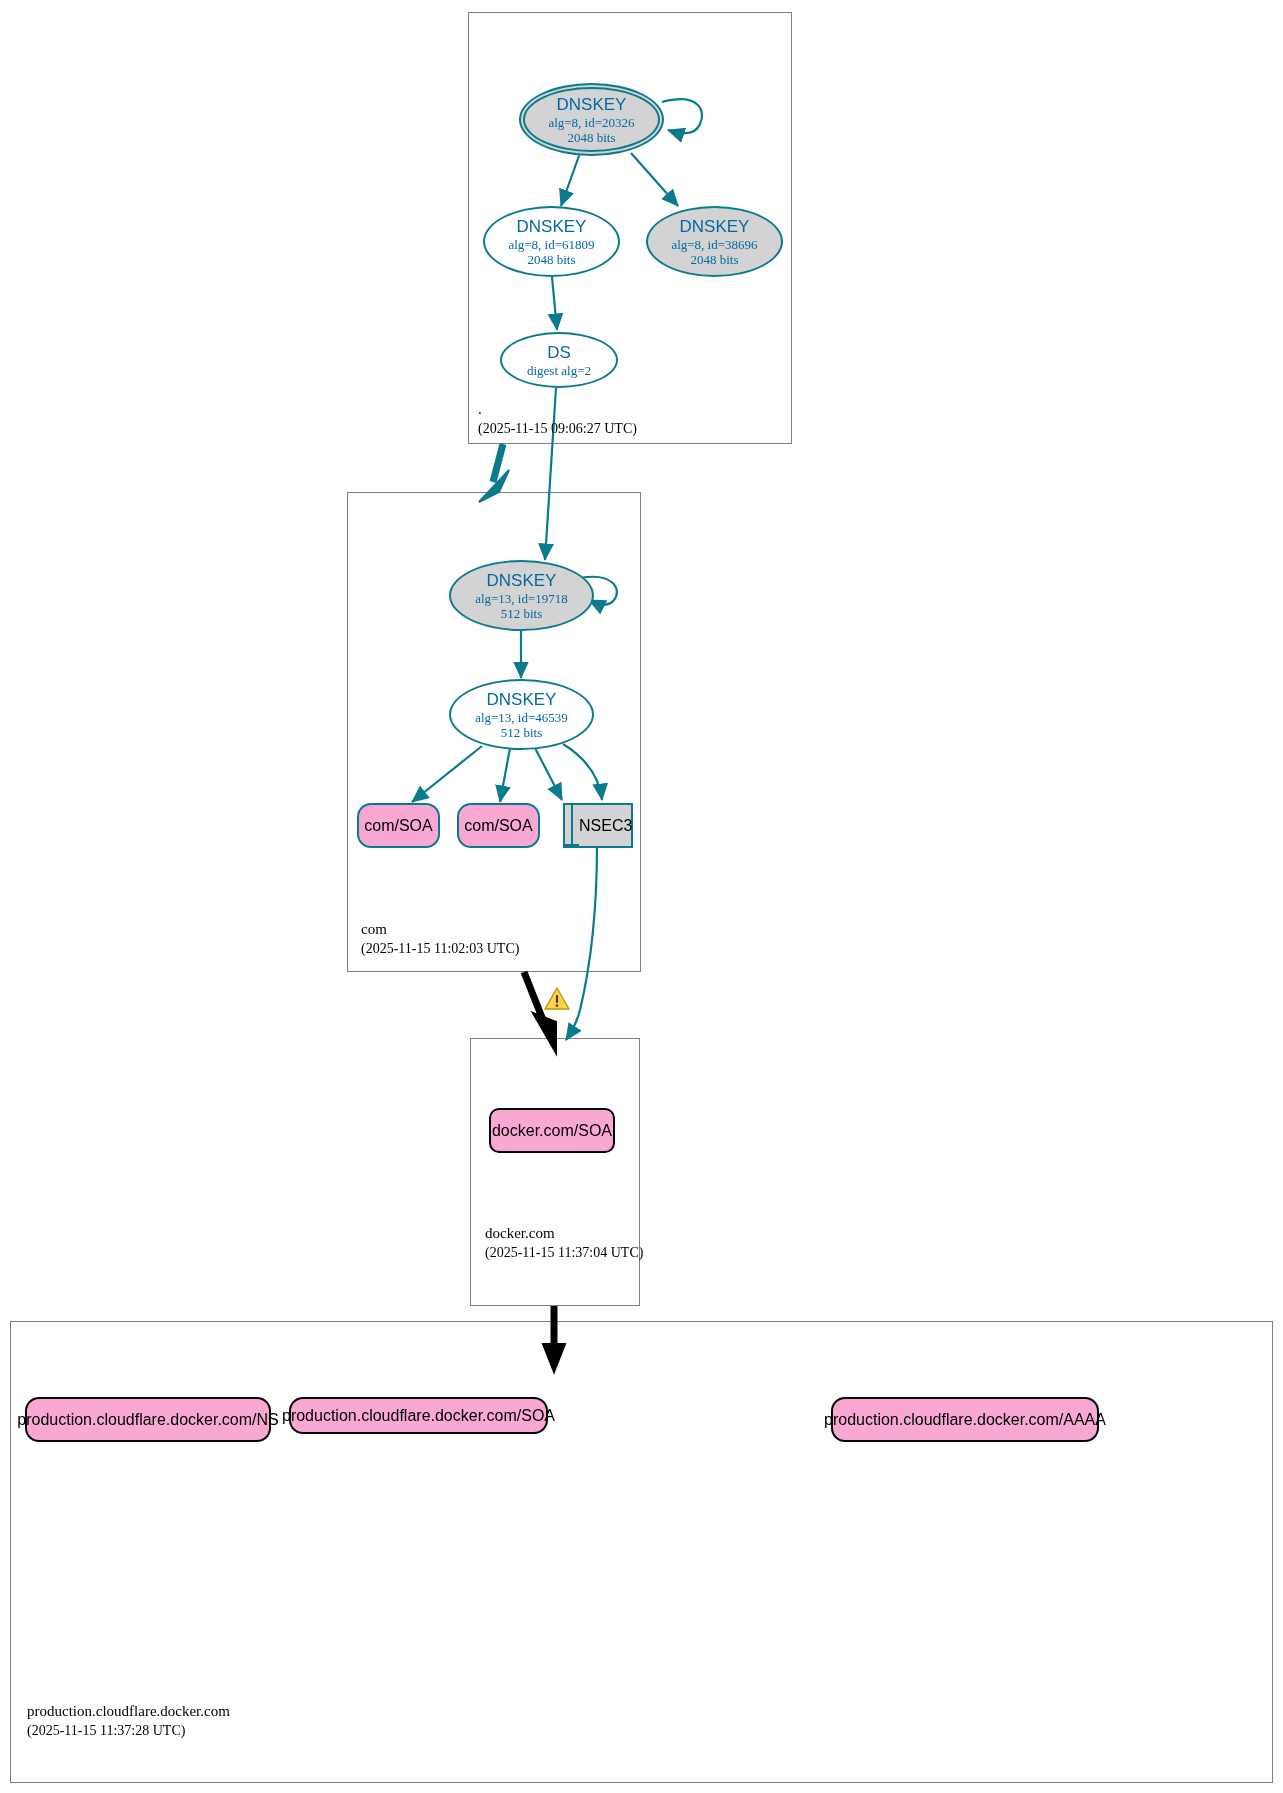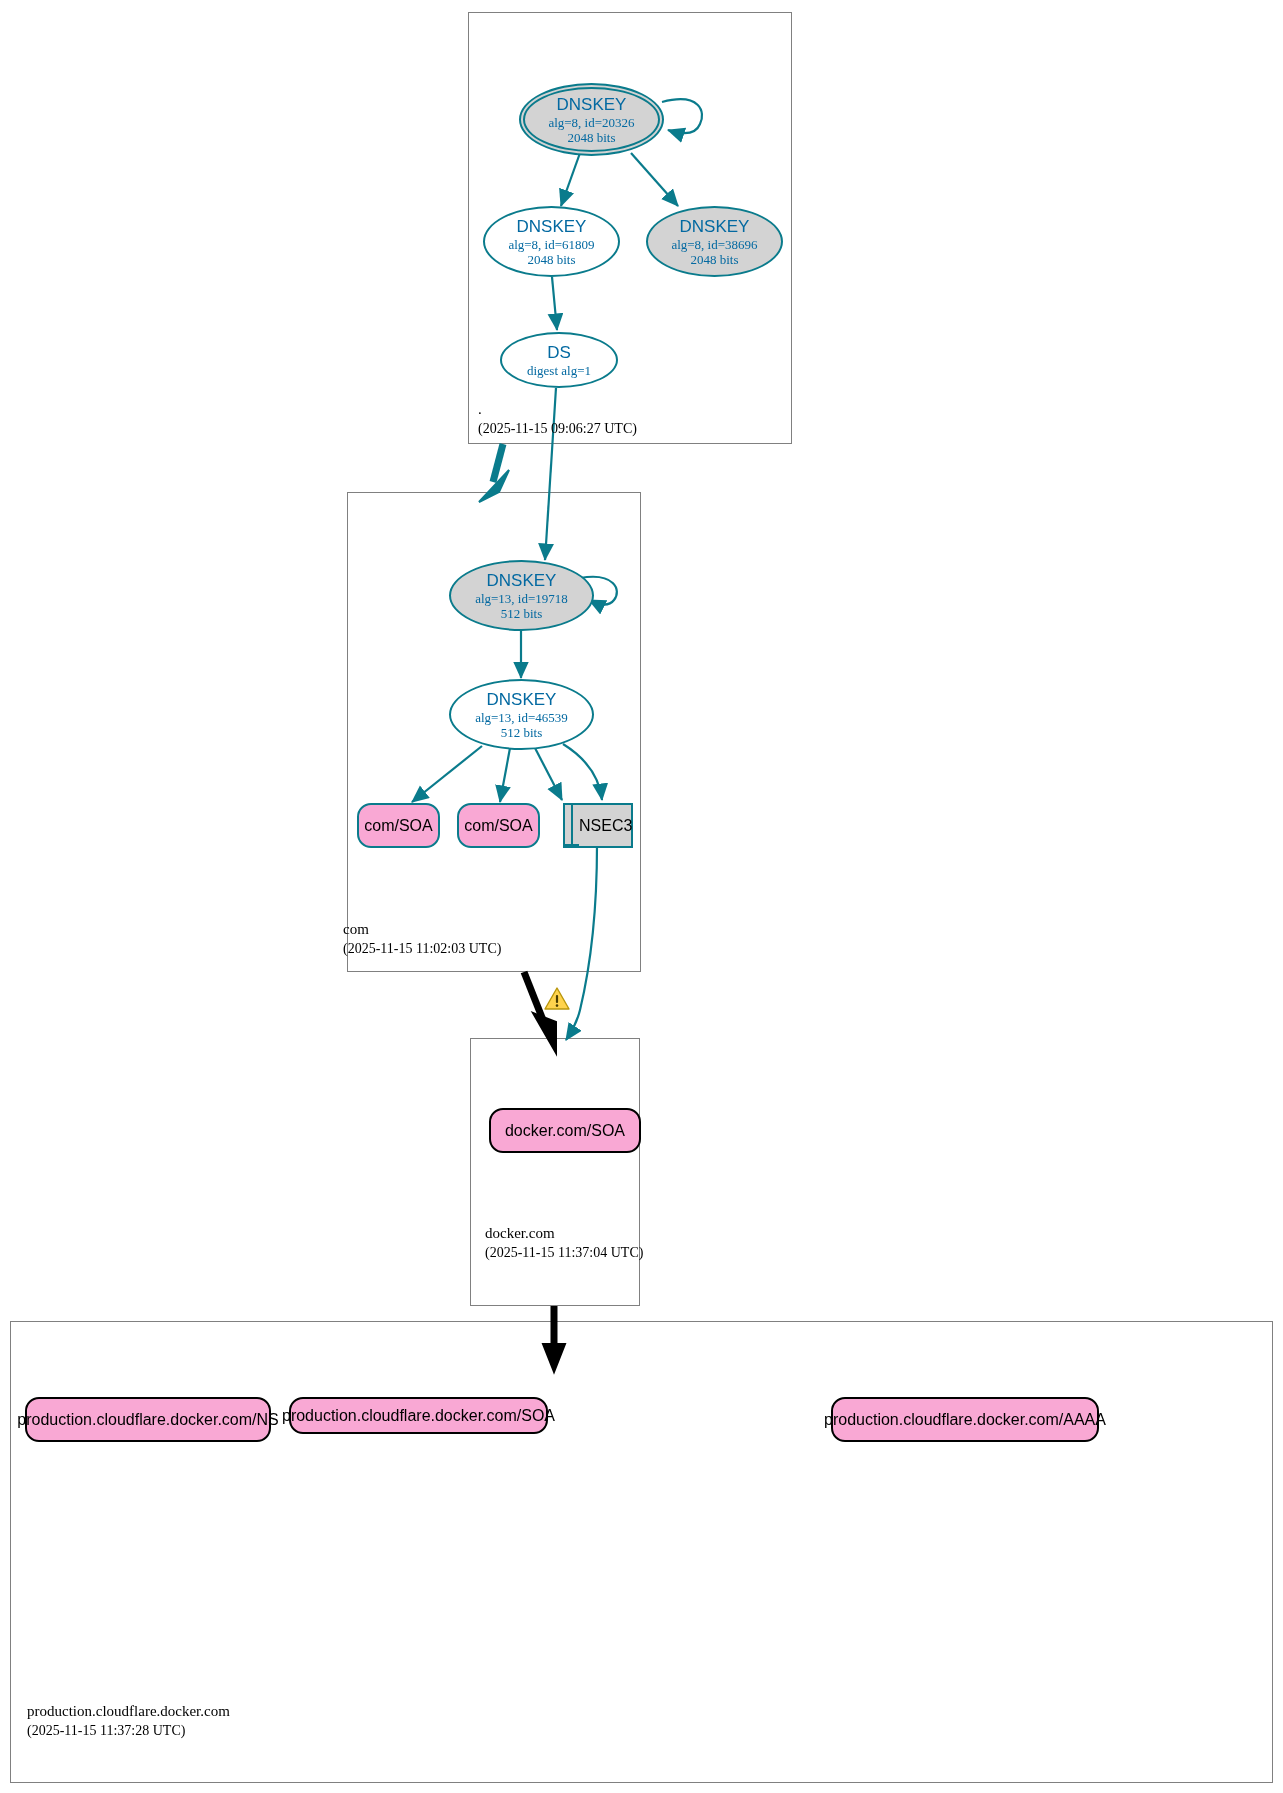--- a/index.html
+++ b/index.html
@@ -213,21 +213,21 @@
   </div>
 
   <div class="node ellipse-node" style="left:646px; top:206px; width:137px; height:71px; border:2px solid #0a7b8c; background:#d3d3d3;">
     <div class="nd-title">DNSKEY</div>
     <div class="nd-sub">alg=8, id=38696</div>
     <div class="nd-sub">2048 bits</div>
   </div>
 
   <div class="node ellipse-node" style="left:500px; top:332px; width:118px; height:56px; border:2px solid #0a7b8c; background:#ffffff;">
     <div class="nd-title">DS</div>
-    <div class="nd-sub">digest alg=1</div>
+    <div class="nd-sub">digest alg=2</div>
   </div>
 
   <div class="zone-caption" style="left:478px; top:400px;">
     <div class="zone-name">.</div>
     <div class="zone-time">(2025-11-15 09:06:27 UTC)</div>
   </div>
 
   <div class="node ellipse-node" style="left:449px; top:560px; width:145px; height:71px; border:2px solid #0a7b8c; background:#d3d3d3;">
     <div class="nd-title">DNSKEY</div>
     <div class="nd-sub">alg=13, id=19718</div>
@@ -249,34 +249,34 @@
   </div>
 
   <div class="nsec3-node" style="left:563px; top:803px; width:70px; height:45px;">
     <div class="nsec3-top">
       <div></div>
       <div></div>
     </div>
     <div class="nsec3-body">NSEC3</div>
   </div>
 
-  <div class="zone-caption" style="left:343px; top:920px;">
+  <div class="zone-caption" style="left:361px; top:920px;">
     <div class="zone-name">com</div>
     <div class="zone-time">(2025-11-15 11:02:03 UTC)</div>
   </div>
 
   <div class="warn-icon" style="left:544px; top:986px; width:26px; height:26px;">
     <svg viewBox="0 0 26 26" width="26" height="26" xmlns="http://www.w3.org/2000/svg">
       <path d="M13,2 L25,23 L1,23 z" fill="#ffd34d" stroke="#b9960c" stroke-width="1.4" stroke-linejoin="round"></path>
       <rect x="11.9" y="9" width="2.2" height="8" rx="1" fill="#4a3c00"></rect>
       <circle cx="13" cy="19.6" r="1.3" fill="#4a3c00"></circle>
     </svg>
   </div>
 
-  <div class="node rr-node black" style="left:489px; top:1108px; width:152px; height:45px;">
+  <div class="node rr-node black" style="left:489px; top:1108px; width:126px; height:45px;border-radius:10px;">
     <span>docker.com/SOA</span>
   </div>
 
   <div class="zone-caption" style="left:485px; top:1224px;">
     <div class="zone-name">docker.com</div>
     <div class="zone-time">(2025-11-15 11:37:04 UTC)</div>
   </div>
 
   <div class="node rr-node black" style="left:25px; top:1397px; width:246px; height:45px;">
     <span>production.cloudflare.docker.com/NS</span>

